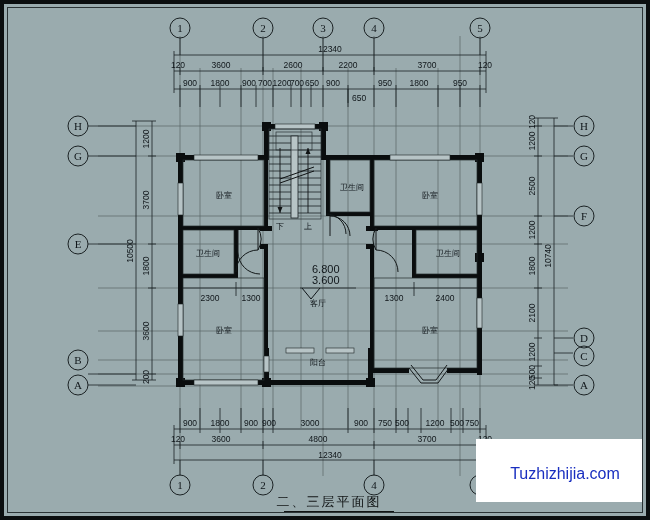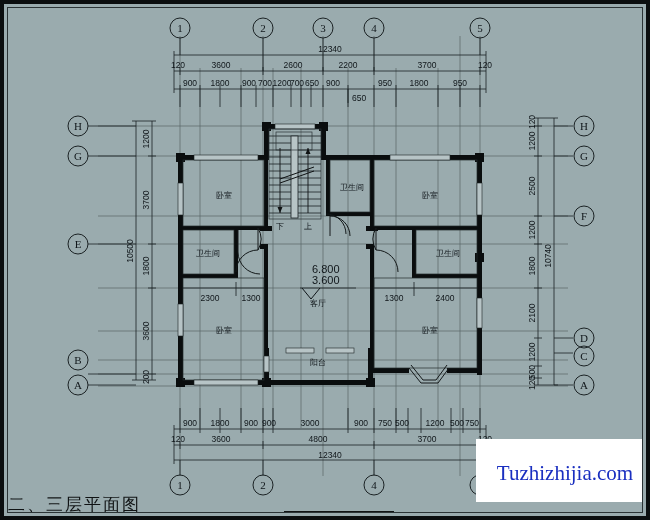--- a/index.html
+++ b/index.html
@@ -27,27 +27,27 @@
     position:absolute;left:468px;top:431px;width:178px;height:63px;
     background:#ffffff;
     display:flex;flex-direction:column;align-items:center;justify-content:center;
     line-height:1;
   }
   #wm-cn{
     font-family:"DejaVu Serif", serif;
     font-size:26px;color:#1a1a1a;letter-spacing:1px;font-weight:600;
   }
   #wm-en{
-    font-family:Liberation Serif, serif;
-    font-size:21px;color:#1a2fc0;margin-top:6px;letter-spacing:0px;
+    font-family:Liberation Sans, sans-serif;
+    font-size:16px;color:#1a2fc0;margin-top:6px;letter-spacing:0px;
   }
   #title{
-    position:absolute;left:0;top:485px;width:642px;text-align:left;
+    position:absolute;left:0;top:485px;width:642px;text-align:center;
     font-family:"DejaVu Sans", sans-serif;
-    font-size:17px;color:#101314;letter-spacing:2px;
+    font-size:13px;color:#101314;letter-spacing:2px;
   }
   #title-rule{
     position:absolute;left:276px;top:503px;width:110px;height:2px;background:#101314;
   }
 </style>
 </head>
 <body>
 
 <div id="root">
   <div id="inner">

